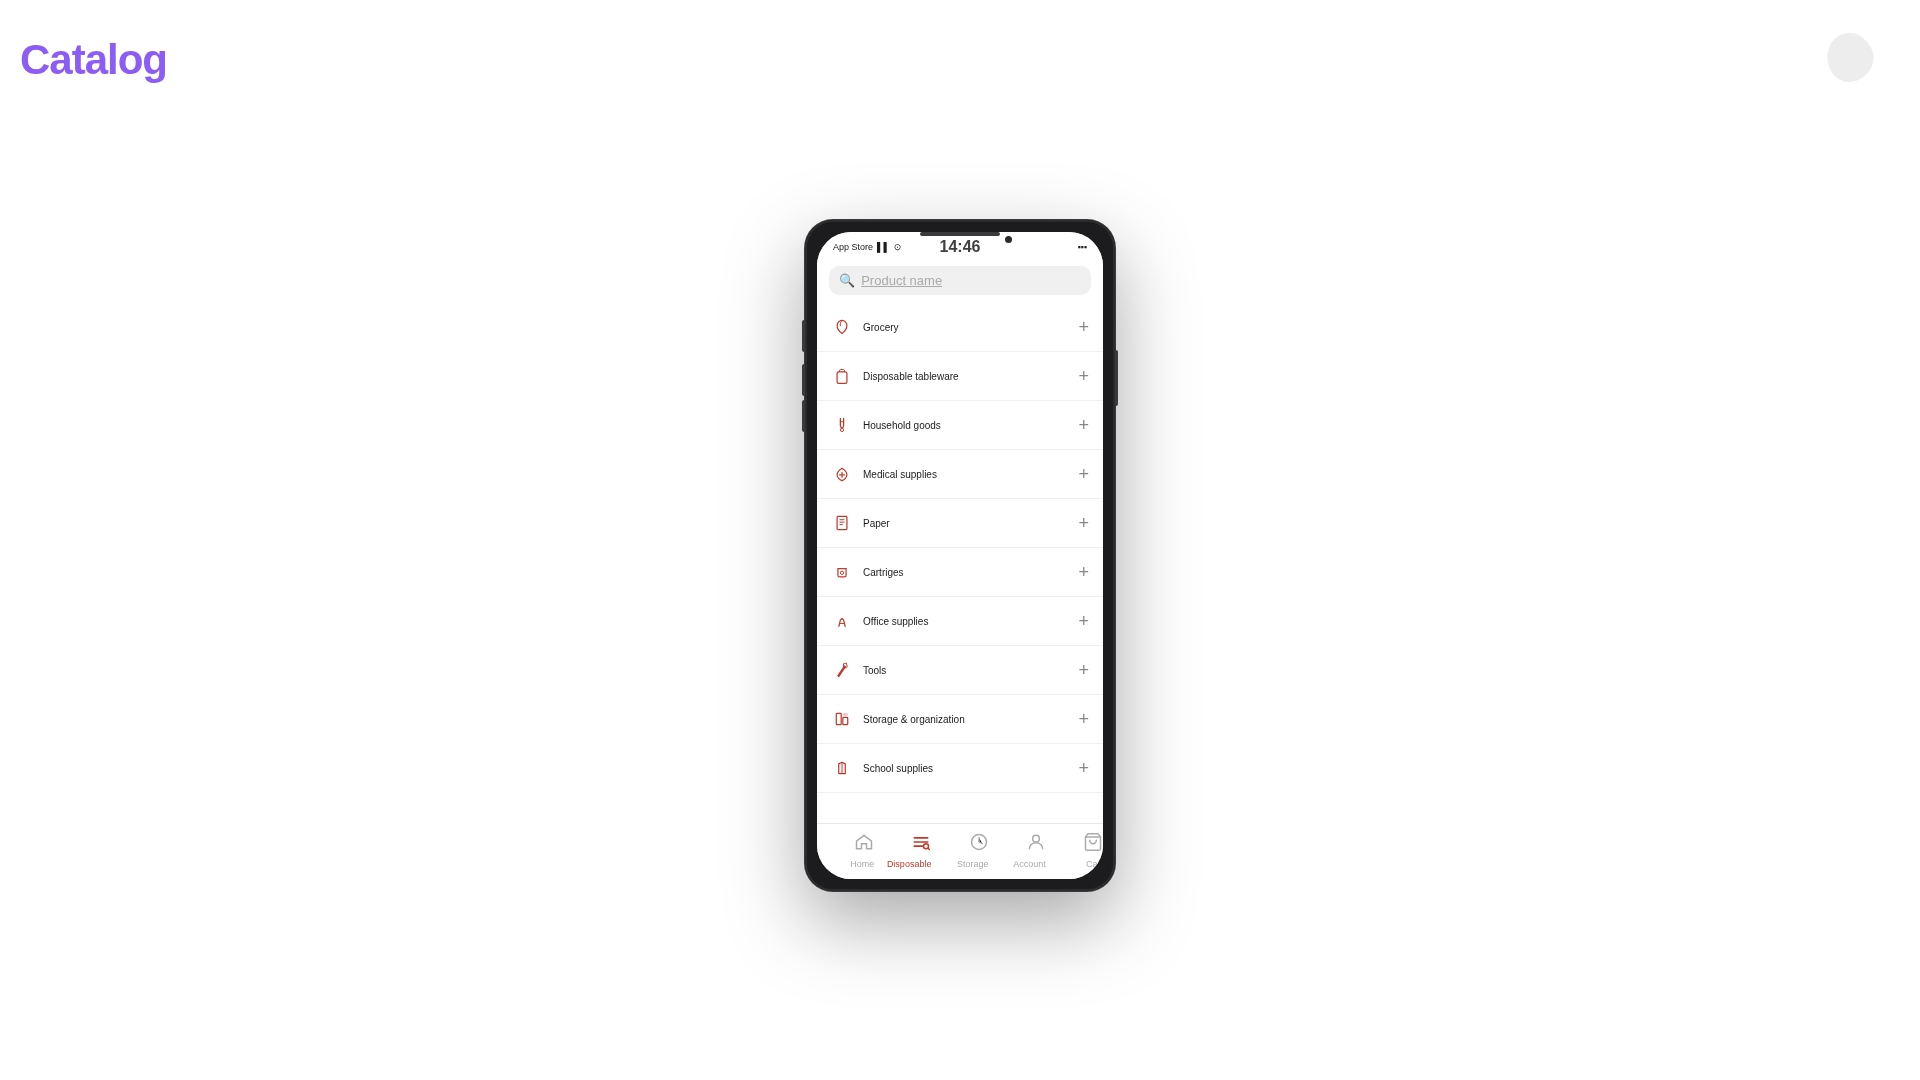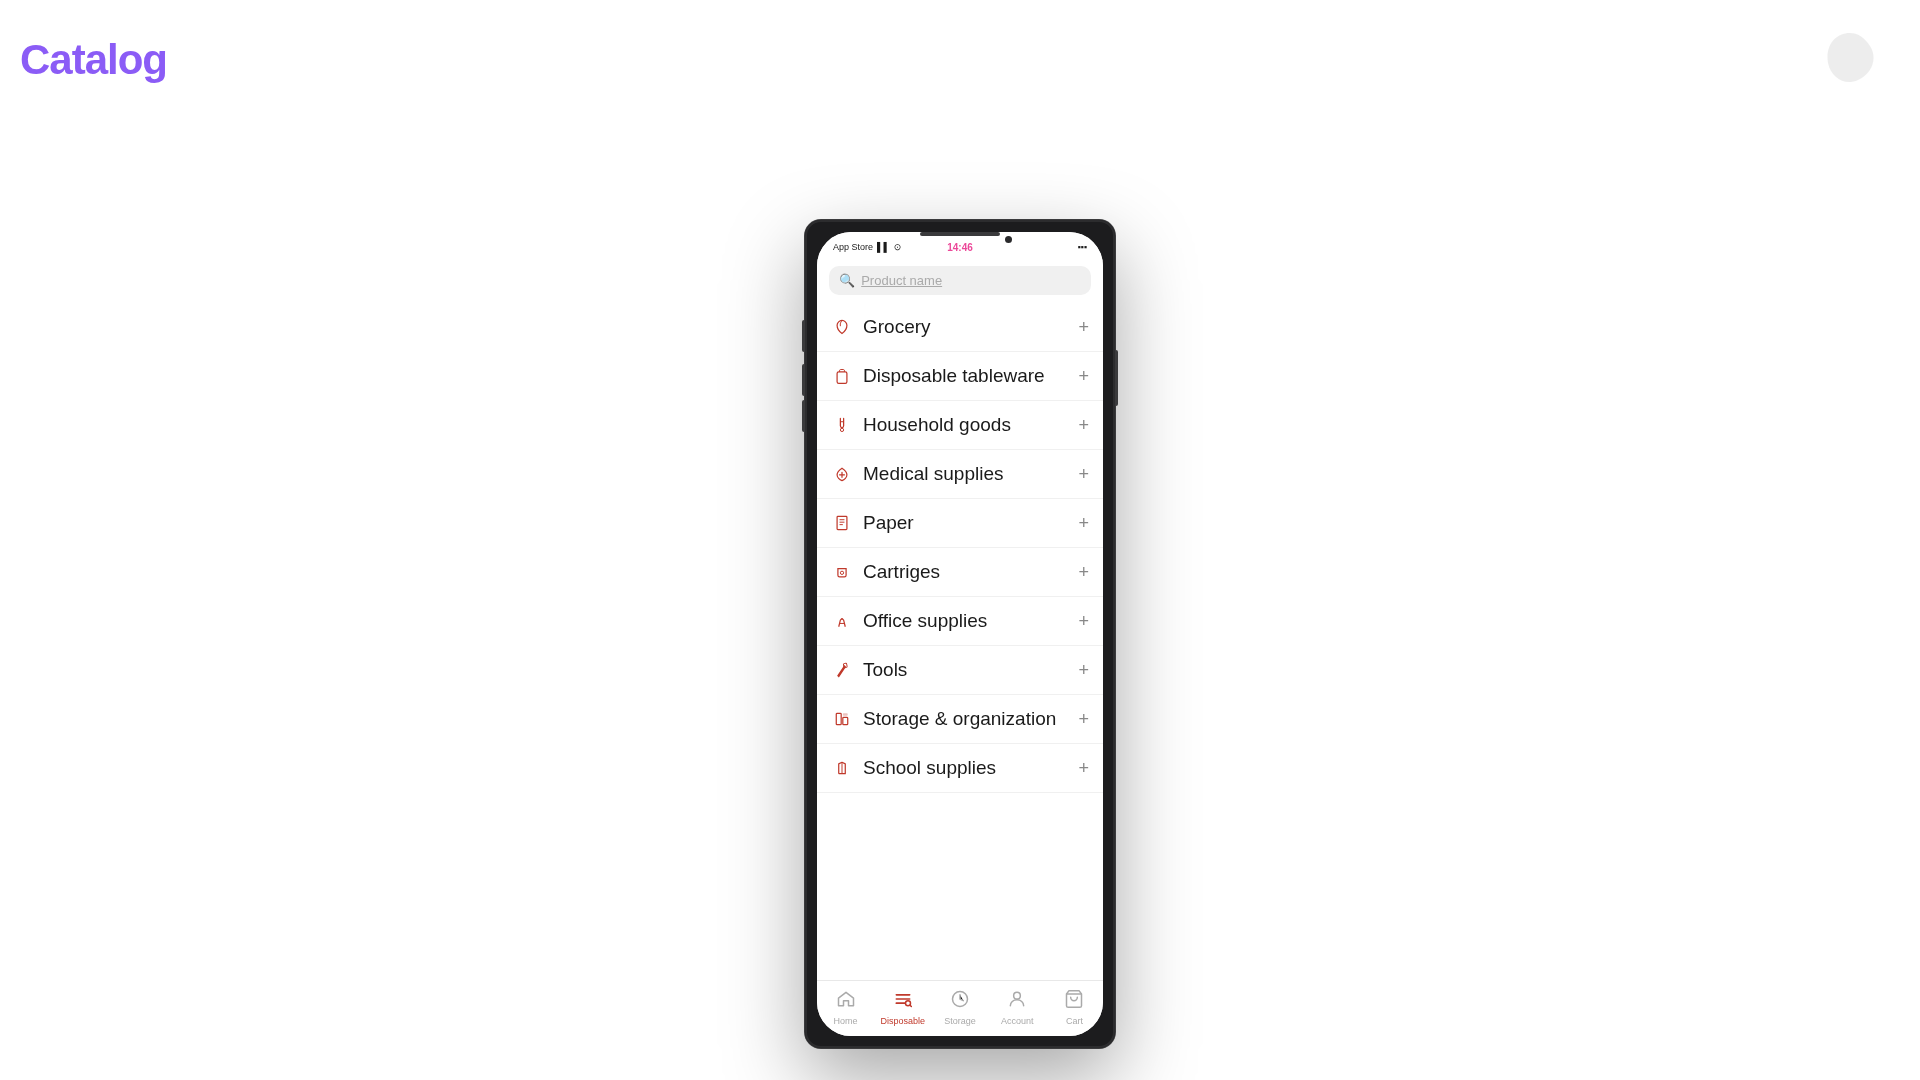--- a/index.html
+++ b/index.html
@@ -37,23 +37,23 @@
       left: 50%;
       top: 50%;
       transform: translate(-50%, -50%);
       width: 310px;
       height: 640px;
     }
 
     
     .phone-shell {
       width: 310px;
-      height: 828px;
+      height: 671px;
       background: #1c1c1e;
-      border-radius: 16px;
+      border-radius: 28px;
       position: relative;
       box-shadow:
         0 0 0 1px #3a3a3c,
         0 30px 80px rgba(0,0,0,0.35),
         inset 0 0 0 2px #2c2c2e;
     }
 
     
     .phone-shell::before {
       content: '';
@@ -103,23 +103,23 @@
 
     .status-bar-left {
       font-size: 10px;
       color: #1a1a1a;
       display: flex;
       align-items: center;
       gap: 4px;
     }
 
     .status-bar-time {
-      font-size: 10px;
+      font-size: 16px;
       font-weight: 600;
-      color: #ec4899;
+      color: #404040;
       position: absolute;
       left: 50%;
       transform: translateX(-50%);
     }
 
     .status-bar-right {
       font-size: 10px;
       color: #1a1a1a;
       display: flex;
       align-items: center;
@@ -176,21 +176,21 @@
       display: flex;
       align-items: center;
       justify-content: center;
       flex-shrink: 0;
       color: #c0392b;
       font-size: 15px;
     }
 
     .cat-label {
       flex: 1;
-      font-size: 19px;
+      font-size: 10px;
       color: #1a1a1a;
       font-weight: 400;
     }
 
     .cat-plus {
       color: #888;
       font-size: 18px;
       font-weight: 300;
       line-height: 1;
     }
@@ -202,21 +202,21 @@
       display: flex;
       align-items: center;
       justify-content: space-around;
       padding: 8px 0 10px;
       flex-shrink: 0;
     }
 
     .nav-item {
       display: flex;
       flex-direction: column;
-      align-items: center;
+      align-items: flex-end;
       gap: 2px;
       cursor: pointer;
       flex: 1;
     }
 
     .nav-icon {
       font-size: 18px;
       color: #aaa;
     }
 

